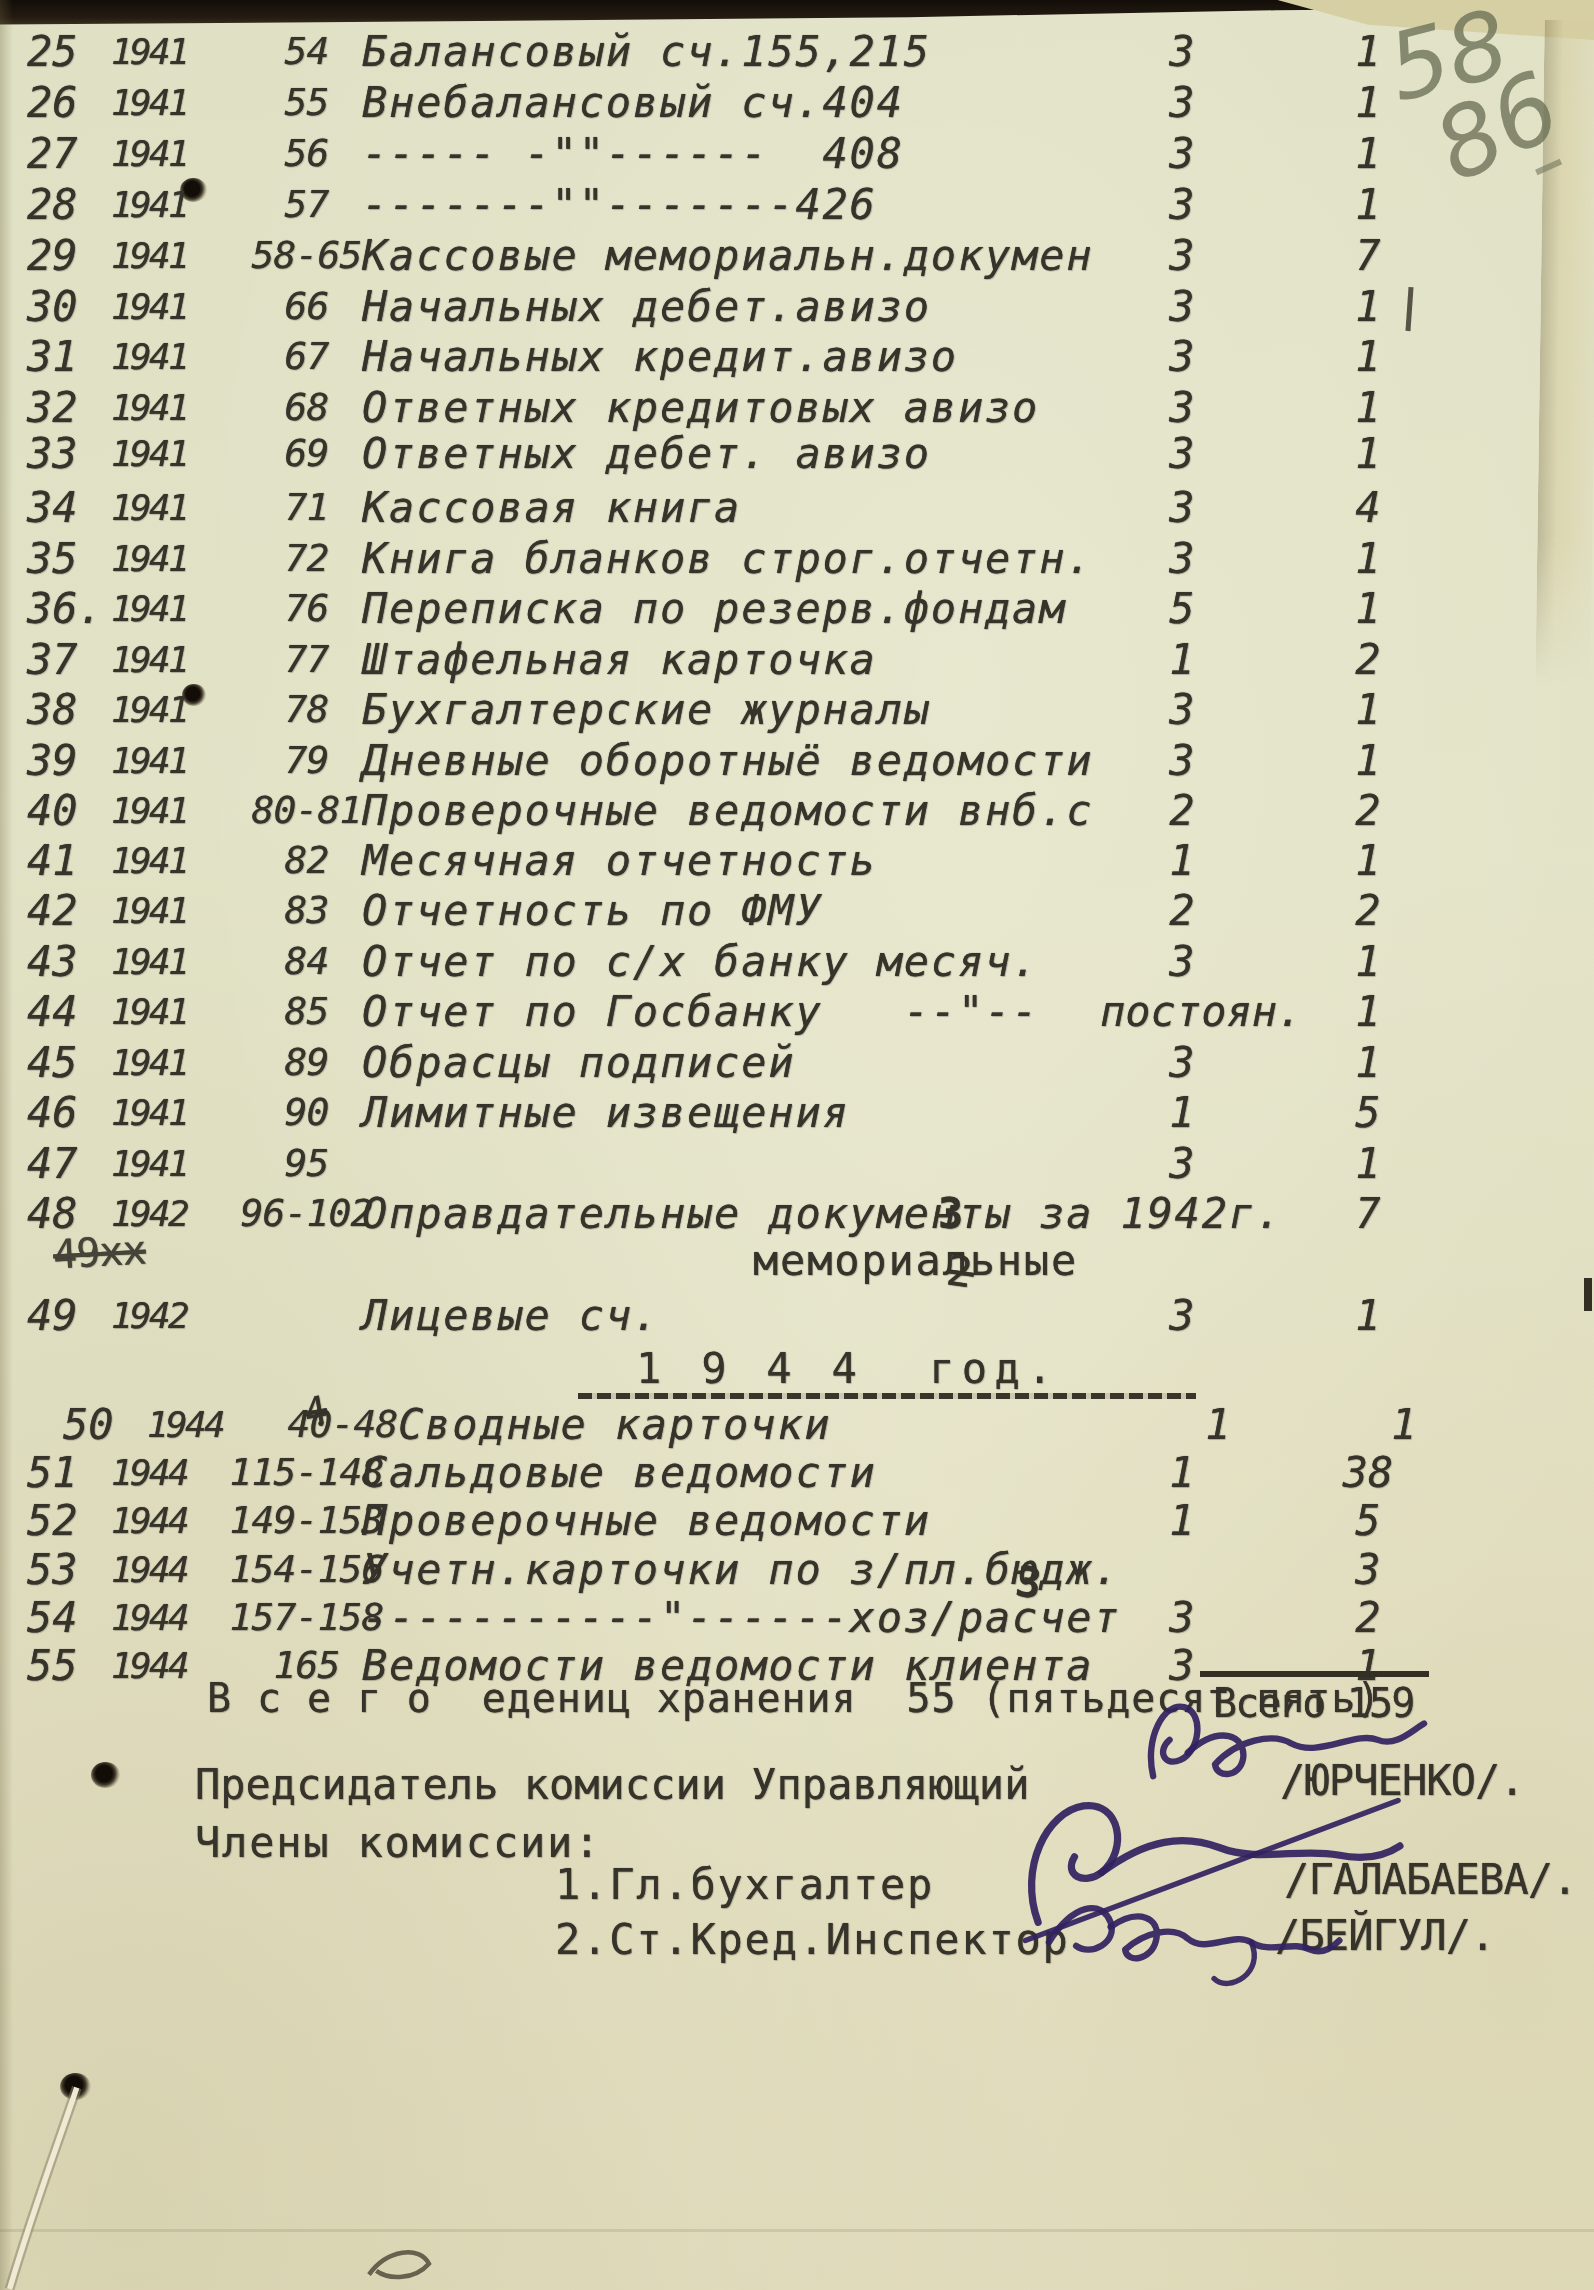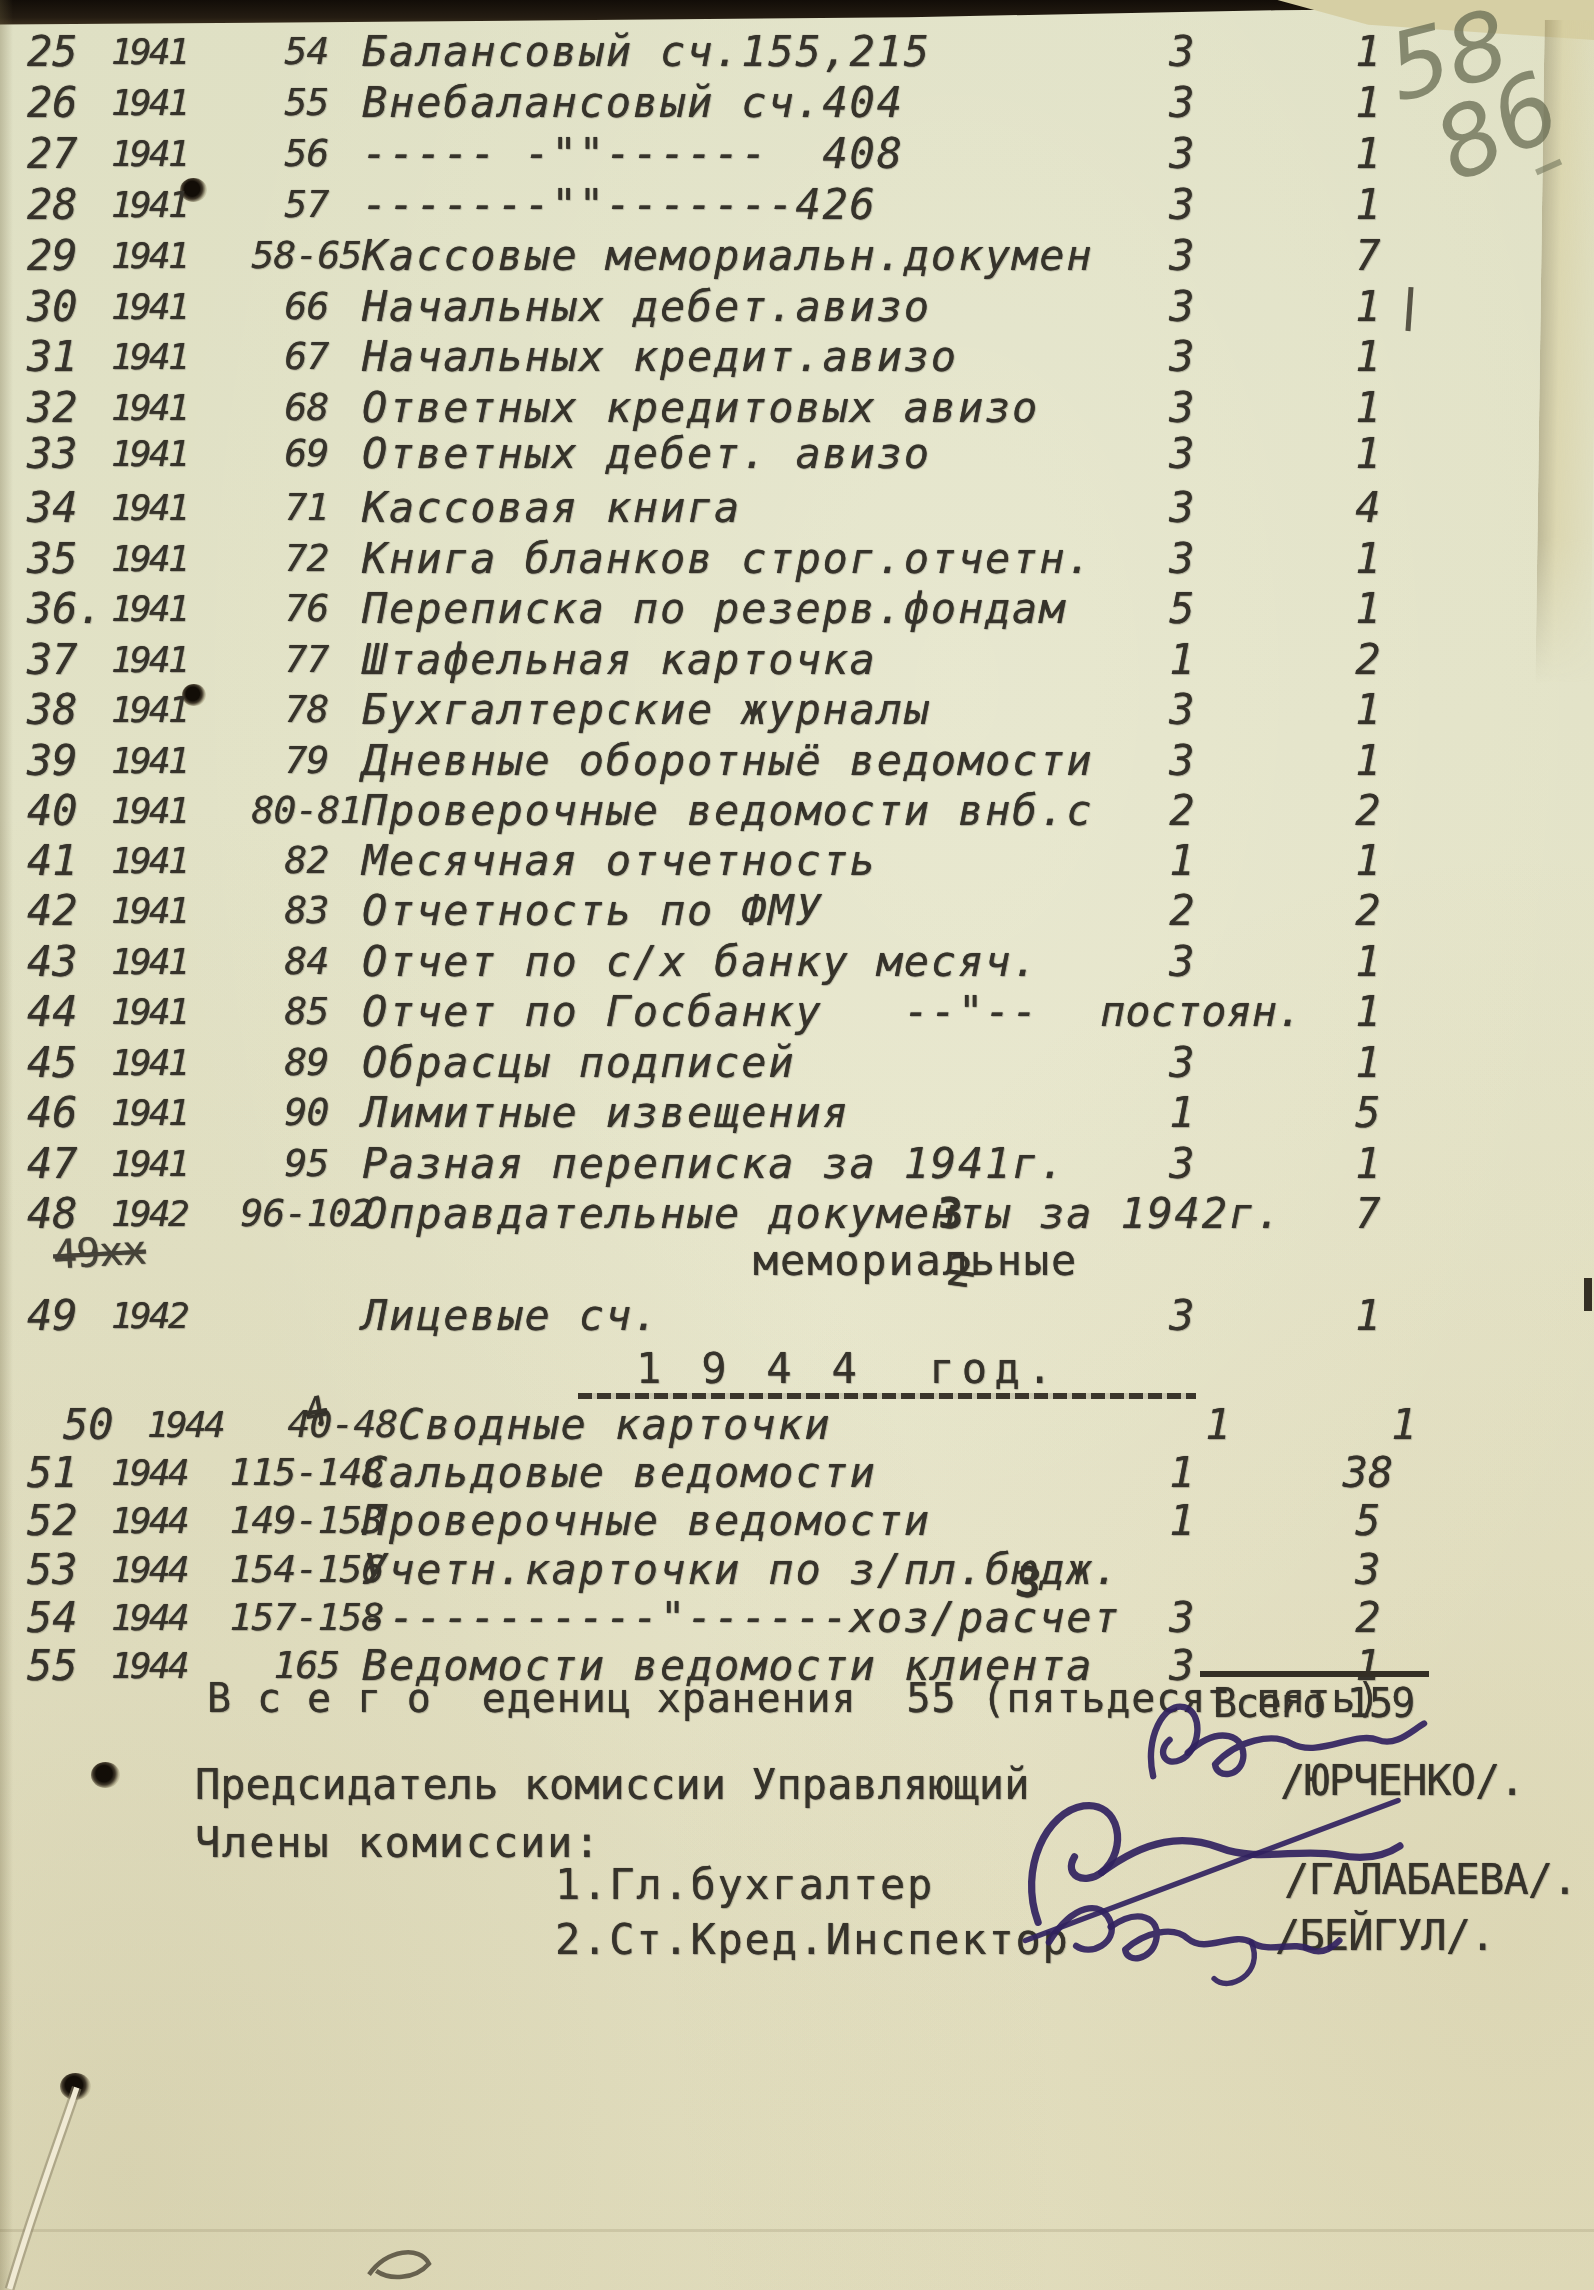--- a/index.html
+++ b/index.html
@@ -248,21 +248,20 @@
         <span class="c-year ink">1941</span>
         <span class="c-files ink">90</span>
         <span class="c-title ink">Лимитные извещения</span>
         <span class="c-term ink">1</span>
         <span class="c-count ink">5</span>
       </div>
       <div class="row" style="top: 1139px;">
         <span class="c-num ink">47</span>
         <span class="c-year ink">1941</span>
         <span class="c-files ink">95</span>
-        <span class="c-title ink">Разная переписка за 1941г.</span>
         <span class="c-term ink">3</span>
         <span class="c-count ink">1</span>
       </div>
       <div class="row" style="top: 1189px;">
         <span class="c-num ink">48</span>
         <span class="c-year ink">1942</span>
         <span class="c-files ink">96-102</span>
         <span class="c-title ink">Оправдательные документы за 1942г.</span>
         <span class="c-term ink"></span>
         <span class="c-count ink">7</span>

